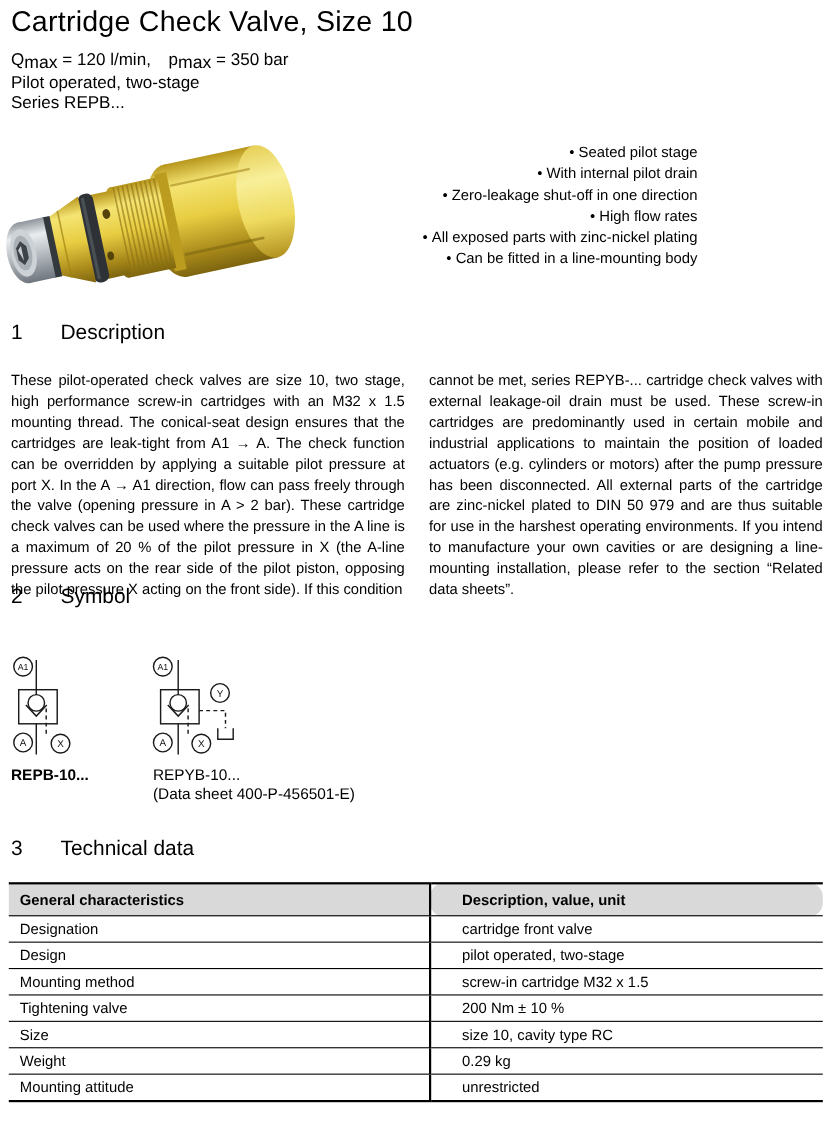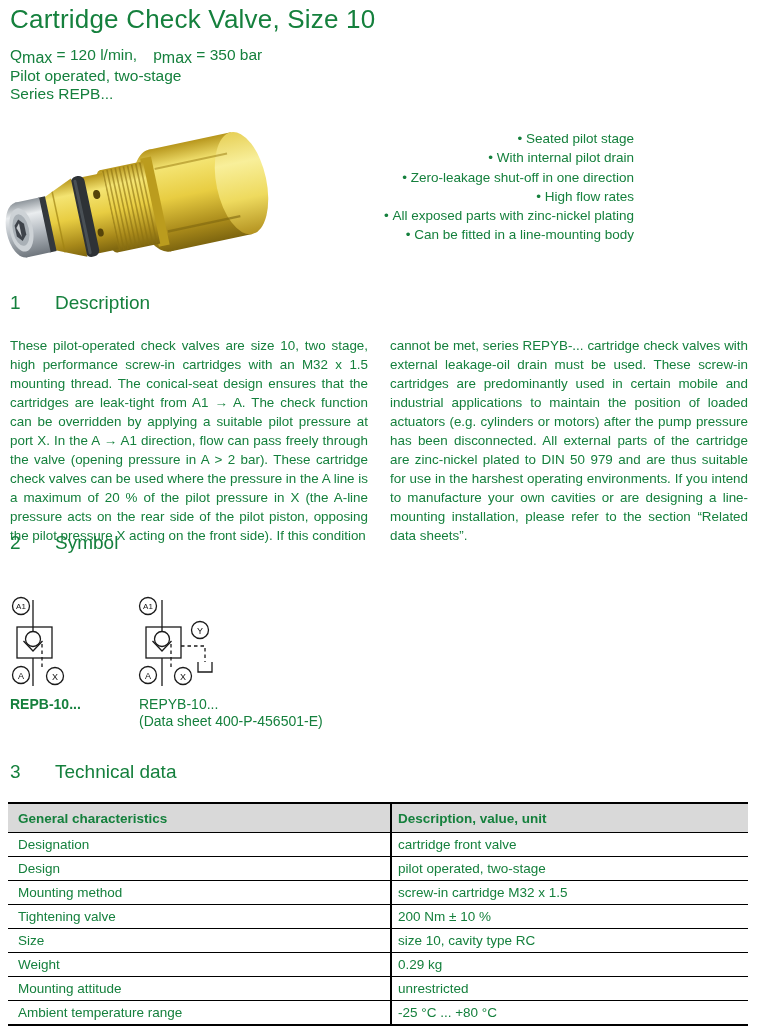--- a/index.html
+++ b/index.html
@@ -1,18 +1,18 @@
 <!DOCTYPE html>
 <html><head>
 <meta charset="utf-8">
 <style>
   html,body { margin:0; padding:0; background:#ffffff; }
   .page {
     position:relative; width:757px; height:1035px; background:#ffffff;
-    font-family:"Liberation Sans","DejaVu Sans",sans-serif; color:#15803d;
+    font-family:"Liberation Sans","DejaVu Sans",sans-serif; color:#000000;
     overflow:hidden;
   }
   .page-title {
     position:absolute; left:10px; top:4px; margin:0;
     font-size:26px; font-weight:400; letter-spacing:0.2px;
   }
   .spec-block { position:absolute; left:10px; top:46px; font-size:15.5px; line-height:18px; }
   .sub { font-size:16px; vertical-align:-3px; }
   .spec-gap { display:inline-block; width:16px; }
 
@@ -41,21 +41,21 @@
     position:absolute; left:8px; top:802px; width:740px;
     border-collapse:collapse; font-size:13.5px;
     border-top:2.5px solid #000; border-bottom:2.5px solid #000;
   }
   .data-table th, .data-table td {
     border-bottom:1px solid #000; text-align:left; vertical-align:middle;
     padding:0 4px 0 10px; height:23px; font-weight:400;
   }
   .data-table th { background:#d9d9d9; font-weight:700; height:28px; }
   .data-table th:first-child, .data-table td:first-child { border-right:2px solid #000; width:368px; }
-  .data-table th:last-child,  .data-table td:last-child  { padding-left:6px; }
+  .data-table th:last-child,  .data-table td:last-child  { padding-left:28px;border-radius:12px; }
 
   svg text { font-family:"Liberation Sans","DejaVu Sans",sans-serif; fill:#111; }
 </style>
 </head>
 <body>
 
 <div class="page">
 
   <h1 class="page-title">Cartridge Check Valve, Size 10</h1>
 
@@ -222,20 +222,16 @@
         <td>size 10, cavity type RC</td>
       </tr>
       <tr>
         <td>Weight</td>
         <td>0.29 kg</td>
       </tr>
       <tr>
         <td>Mounting attitude</td>
         <td>unrestricted</td>
       </tr>
-      <tr>
-        <td>Ambient temperature range</td>
-        <td>-25 °C ... +80 °C</td>
-      </tr>
     </tbody>
   </table>
 
 </div>
 
 </body></html>

